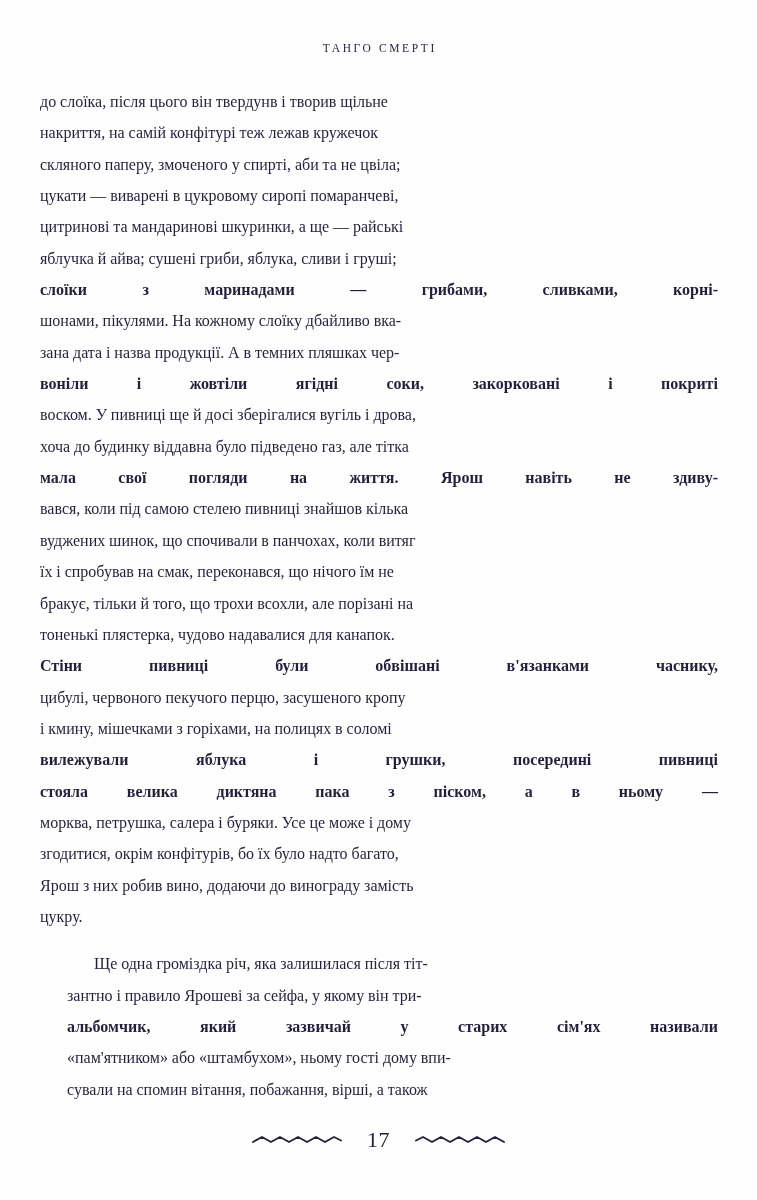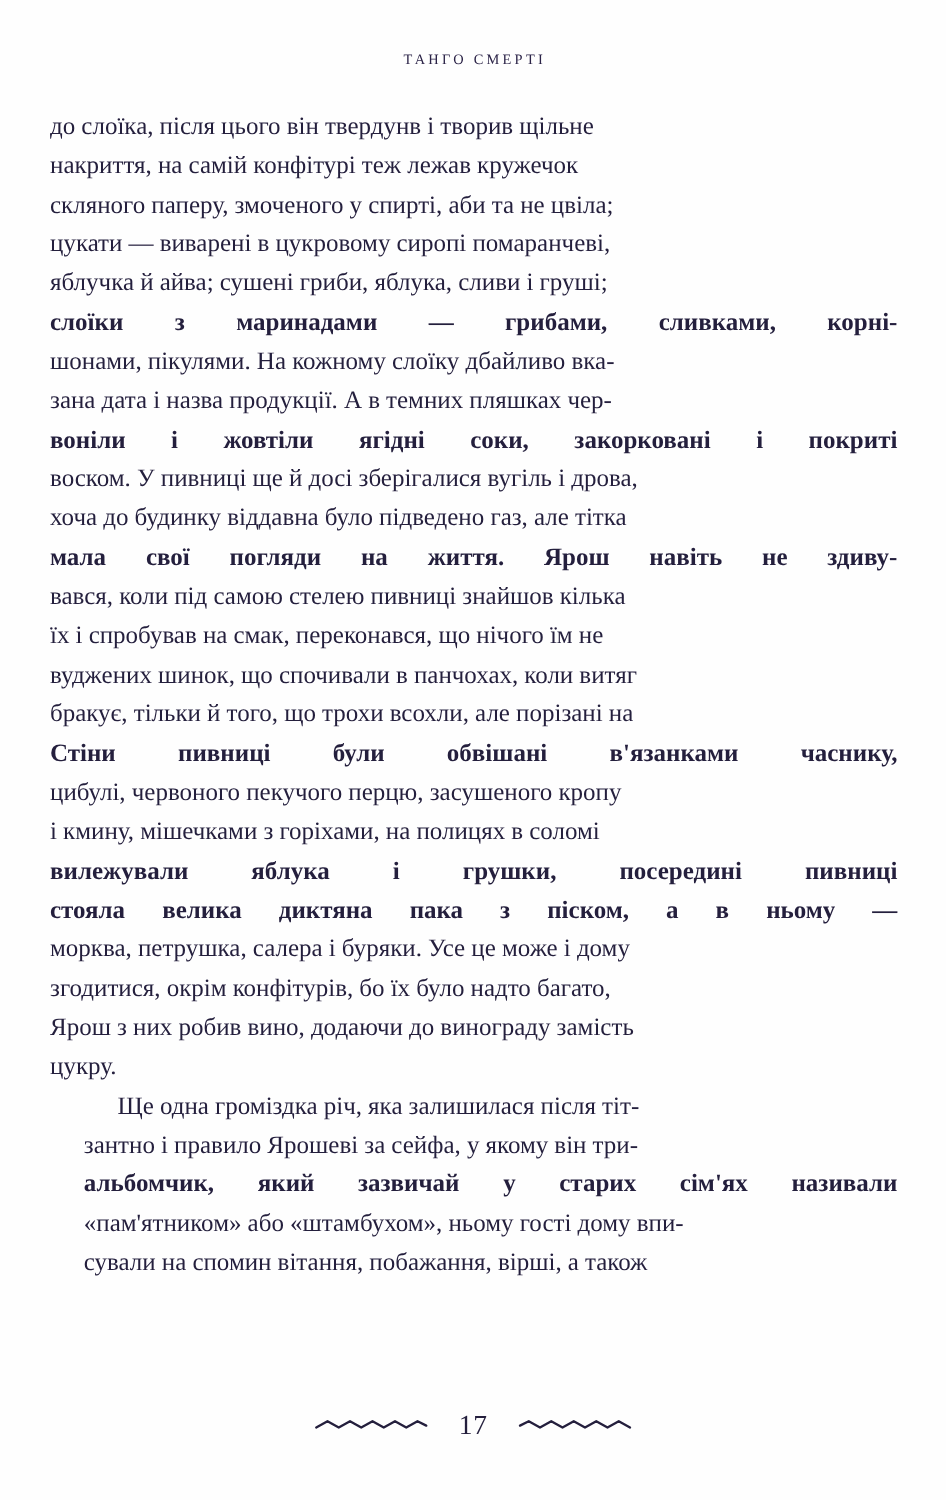--- a/index.html
+++ b/index.html
@@ -40,36 +40,36 @@
     font-family: "Liberation Serif", "DejaVu Serif", serif;
     white-space: nowrap;
   }
 
   
   .textblock {
     position: absolute;
     top: 86px;
     left: 40px;
     width: 678px;
-    font-size: 20px;
+    font-size: 16px;
     line-height: 31.35px;
     text-align: justify;
     text-justify: inter-word;
     color: #241f3d;
     -webkit-font-smoothing: antialiased;
   }
 
   .para {
     margin: 0;
     text-align: justify;
     hyphens: manual;
     word-spacing: -0.1px;
   }
   .para + .para {
-    margin-top: 0;
+    margin-top: 16px;
   }
   .para.indent {
     text-indent: 27px;
   }
 
   
   .line {
     display: block;
     width: 100%;
     white-space: nowrap;
@@ -122,20 +122,21 @@
 <div class="page">
 
   <div class="running-head">ТАНГО СМЕРТІ</div>
 
   <div class="textblock">
     <div class="para" id="para-1">
         <div class="line">до слоїка, після цього він твердунв і творив щільне</div>
         <div class="line">накриття, на самій конфітурі теж лежав кружечок</div>
         <div class="line">скляного паперу, змоченого у спирті, аби та не цвіла;</div>
         <div class="line">цукати — виварені в цукровому сиропі помаранчеві,</div>
+        <div class="line">цитринові та мандаринові шкуринки, а ще — райські</div>
         <div class="line">яблучка й айва; сушені гриби, яблука, сливи і груші;</div>
         <div class="line justify">
           <span>слоїки</span>
           <span>з</span>
           <span>маринадами</span>
           <span>—</span>
           <span>грибами,</span>
           <span>сливками,</span>
           <span>корні-</span>
         </div>
@@ -158,23 +159,24 @@
           <span>свої</span>
           <span>погляди</span>
           <span>на</span>
           <span>життя.</span>
           <span>Ярош</span>
           <span>навіть</span>
           <span>не</span>
           <span>здиву-</span>
         </div>
         <div class="line">вався, коли під самою стелею пивниці знайшов кілька</div>
+        <div class="line">вуджених шинок, що спочивали в панчохах, коли витяг</div>
         <div class="line">їх і спробував на смак, переконався, що нічого їм не</div>
-        <div class="line">вуджених шинок, що спочивали в панчохах, коли витяг</div>
         <div class="line">бракує, тільки й того, що трохи всохли, але порізані на</div>
+        <div class="line">тоненькі плястерка, чудово надавалися для канапок.</div>
         <div class="line justify">
           <span>Стіни</span>
           <span>пивниці</span>
           <span>були</span>
           <span>обвішані</span>
           <span>в'язанками</span>
           <span>часнику,</span>
         </div>
         <div class="line">цибулі, червоного пекучого перцю, засушеного кропу</div>
         <div class="line">і кмину, мішечками з горіхами, на полицях в соломі</div>

